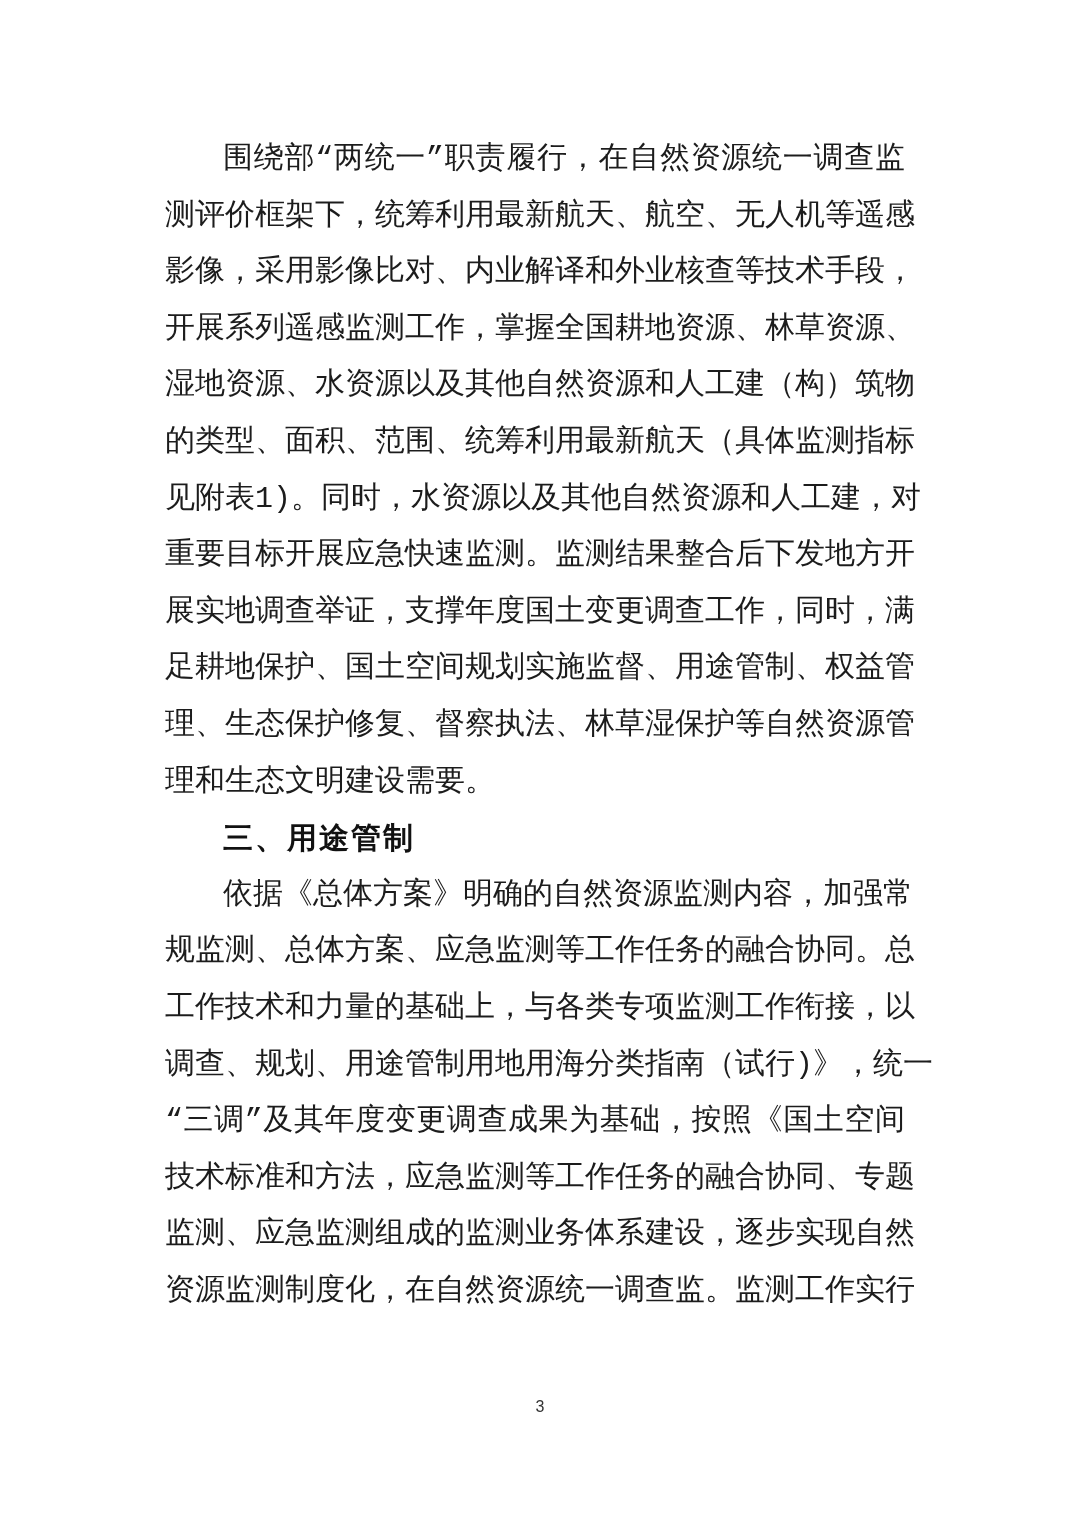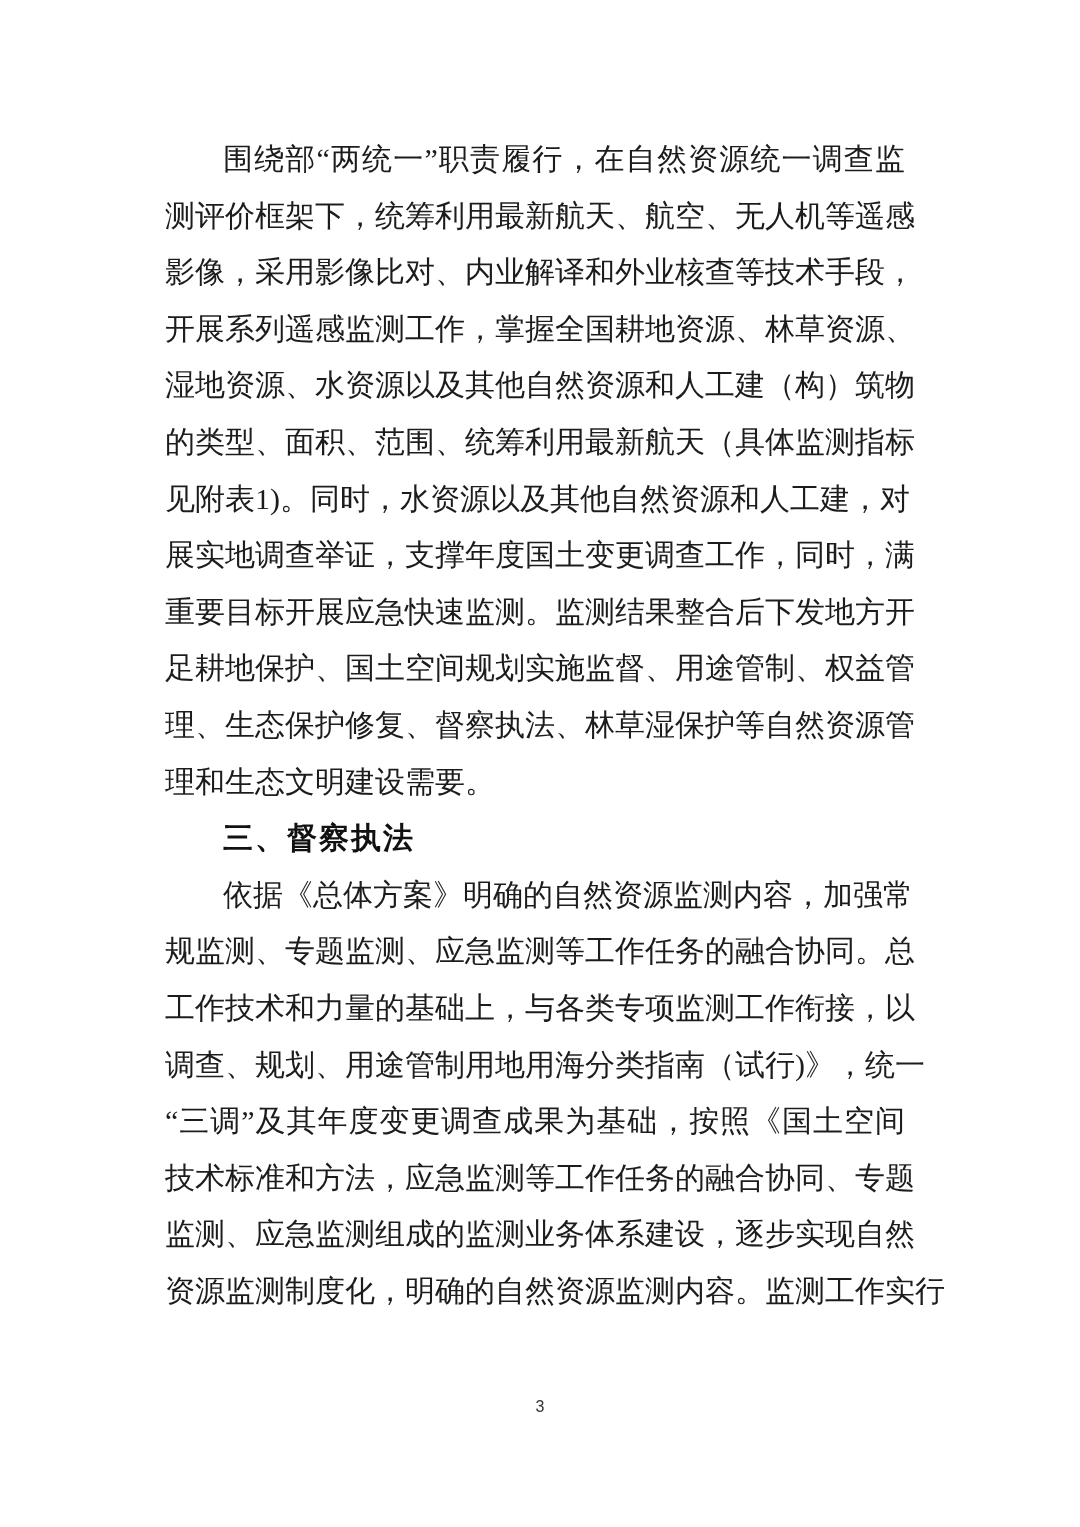--- a/index.html
+++ b/index.html
@@ -23,21 +23,21 @@
     }
     .body-text {
       position: absolute;
       left: 165px;
       top: 131px;
       width: 740px;
     }
     .line {
       height: 56.6px;
       line-height: 56.6px;
-      font-family: Liberation Serif, serif;
+      font-family: Liberation Mono, monospace;
       font-size: 30px;
       white-space: nowrap;
       text-align: justify;
       text-align-last: justify;
       letter-spacing: 0;
       color: #1c1c1c;
     }
     .line.indent {
       padding-left: 58px;
     }
@@ -69,33 +69,33 @@
 <div class="page">
   <div class="body-text">
 
     <div class="line indent">围绕部“两统一”职责履行，在自然资源统一调查监</div>
     <div class="line">测评价框架下，统筹利用最新航天、航空、无人机等遥感</div>
     <div class="line">影像，采用影像比对、内业解译和外业核查等技术手段，</div>
     <div class="line">开展系列遥感监测工作，掌握全国耕地资源、林草资源、</div>
     <div class="line">湿地资源、水资源以及其他自然资源和人工建（构）筑物</div>
     <div class="line">的类型、面积、范围、统筹利用最新航天（具体监测指标</div>
     <div class="line">见附表1)。同时，水资源以及其他自然资源和人工建，对</div>
+    <div class="line">重要目标开展应急快速监测。监测结果整合后下发地方开</div>
     <div class="line">展实地调查举证，支撑年度国土变更调查工作，同时，满</div>
-    <div class="line">重要目标开展应急快速监测。监测结果整合后下发地方开</div>
     <div class="line">足耕地保护、国土空间规划实施监督、用途管制、权益管</div>
     <div class="line">理、生态保护修复、督察执法、林草湿保护等自然资源管</div>
     <div class="line last">理和生态文明建设需要。</div>
 
-    <div class="line heading">三、督察执法</div>
+    <div class="line heading">三、用途管制</div>
 
     <div class="line indent">依据《总体方案》明确的自然资源监测内容，加强常</div>
-    <div class="line">规监测、专题监测、应急监测等工作任务的融合协同。总</div>
+    <div class="line">规监测、总体方案、应急监测等工作任务的融合协同。总</div>
     <div class="line">工作技术和力量的基础上，与各类专项监测工作衔接，以</div>
     <div class="line">调查、规划、用途管制用地用海分类指南（试行)》，统一</div>
     <div class="line">“三调”及其年度变更调查成果为基础，按照《国土空间</div>
     <div class="line">技术标准和方法，应急监测等工作任务的融合协同、专题</div>
     <div class="line">监测、应急监测组成的监测业务体系建设，逐步实现自然</div>
-    <div class="line">资源监测制度化，明确的自然资源监测内容。监测工作实行</div>
+    <div class="line">资源监测制度化，在自然资源统一调查监。监测工作实行</div>
 
   </div>
 
   <div class="page-number">3</div>
 </div>
 
 </body></html>

